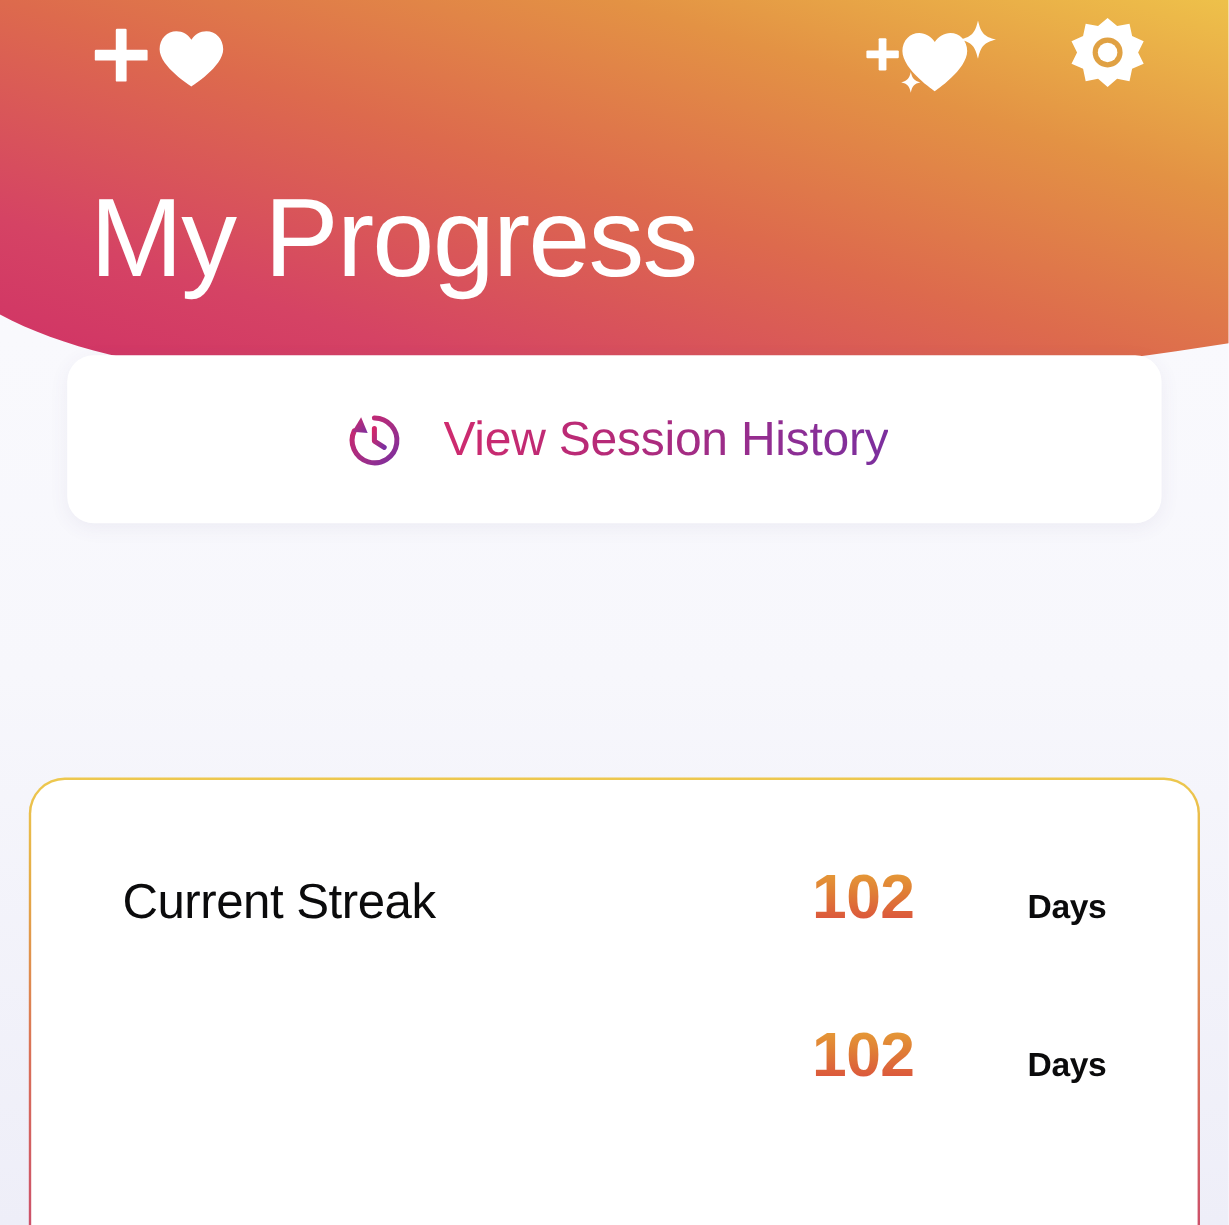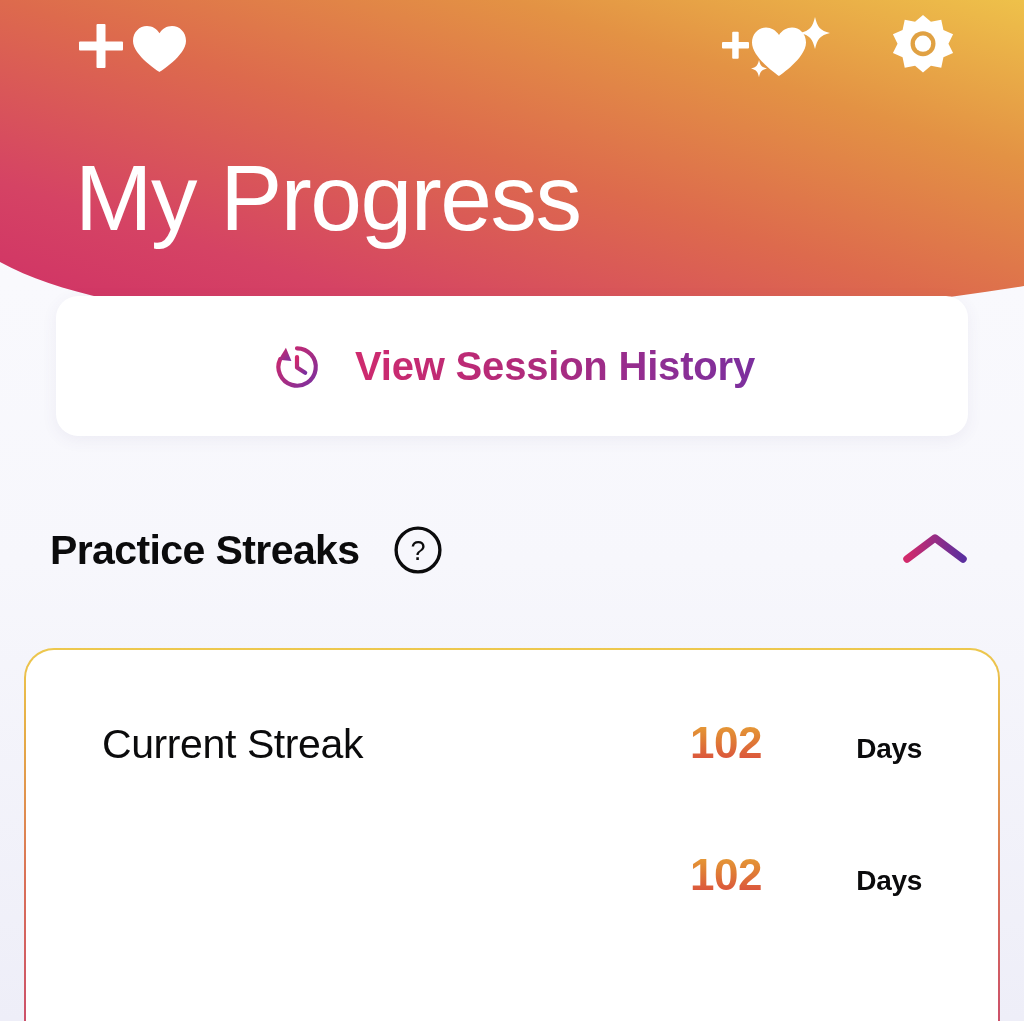--- a/index.html
+++ b/index.html
@@ -60,21 +60,21 @@
     border-radius:22px;
     box-shadow:0 4px 16px rgba(90,70,130,.07);
     display:flex; align-items:center; justify-content:center;
     gap:30px;
     z-index:2;
     cursor:pointer;
   }
   .history-icon { width:56px; height:56px; display:block; flex:none; margin-top:2px; }
   .history-label {
     font-size:40px;
-    font-weight:700;
+    font-weight:400;
     letter-spacing:-0.2px;
     background:linear-gradient(95deg,#cf2b6e 0%,#b52a78 38%,#8d2e94 78%,#7b2f9e 100%);
     -webkit-background-clip:text;
     background-clip:text;
     color:transparent;
     white-space:nowrap;
   }
 
   
   .section-header {
@@ -129,21 +129,21 @@
   }
   .streak-label {
     font-size:41px;
     font-weight:400;
     color:#0b0b0c;
     letter-spacing:-0.4px;
     white-space:nowrap;
   }
   .streak-value {
     margin-left:auto;
-    font-size:44px;
+    font-size:52px;
     font-weight:700;
     letter-spacing:-0.5px;
     background:linear-gradient(180deg,#e8a838 0%,#e07f35 42%,#d94240 100%);
     -webkit-background-clip:text;
     background-clip:text;
     color:transparent;
     white-space:nowrap;
   }
   .streak-unit {
     width:160px;
@@ -219,40 +219,20 @@
           <stop offset="100%" stop-color="#7a2fa0"></stop>
         </linearGradient>
       </defs>
       <path d="M24 8 A16 16 0 1 1 9.6 17.2" fill="none" stroke="url(#histGrad)" stroke-width="3.6" stroke-linecap="round"></path>
       <path d="M14.5 7.5 L8.2 17.8 L19.2 18.8 Z" fill="url(#histGrad)"></path>
       <path d="M24 15.5 L24 24.5 L31 29" fill="none" stroke="url(#histGrad)" stroke-width="3.6" stroke-linecap="round" stroke-linejoin="round"></path>
     </svg>
     <span class="history-label">View Session History</span>
   </div>
 
-  <div class="section-header">
-    <span class="section-title">Practice Streaks</span>
-
-    <svg class="help-icon" viewBox="0 0 48 48">
-      <circle cx="24" cy="24" r="20.2" fill="none" stroke="#0b0b0c" stroke-width="3.1"></circle>
-      <text x="24" y="33.5" text-anchor="middle" font-family="Liberation Sans, sans-serif" font-size="25" font-weight="400" fill="#0b0b0c">?</text>
-    </svg>
-
-    <div class="chevron-btn">
-      <svg width="74" height="48" viewBox="0 0 74 48">
-        <defs>
-          <linearGradient id="chevGrad" x1="0" y1="0" x2="1" y2="0">
-            <stop offset="0%" stop-color="#d22a6b"></stop>
-            <stop offset="100%" stop-color="#5b2f9e"></stop>
-          </linearGradient>
-        </defs>
-        <path d="M9 33 L37 12 L65 33" fill="none" stroke="url(#chevGrad)" stroke-width="7.5" stroke-linecap="round" stroke-linejoin="round"></path>
-      </svg>
-    </div>
-  </div>
 
   <div class="streak-card-outer">
     <div class="streak-card-inner">
 
       <div class="streak-row">
         <span class="streak-label">Current Streak</span>
         <span class="streak-value">102</span>
         <span class="streak-unit">Days</span>
       </div>
 

